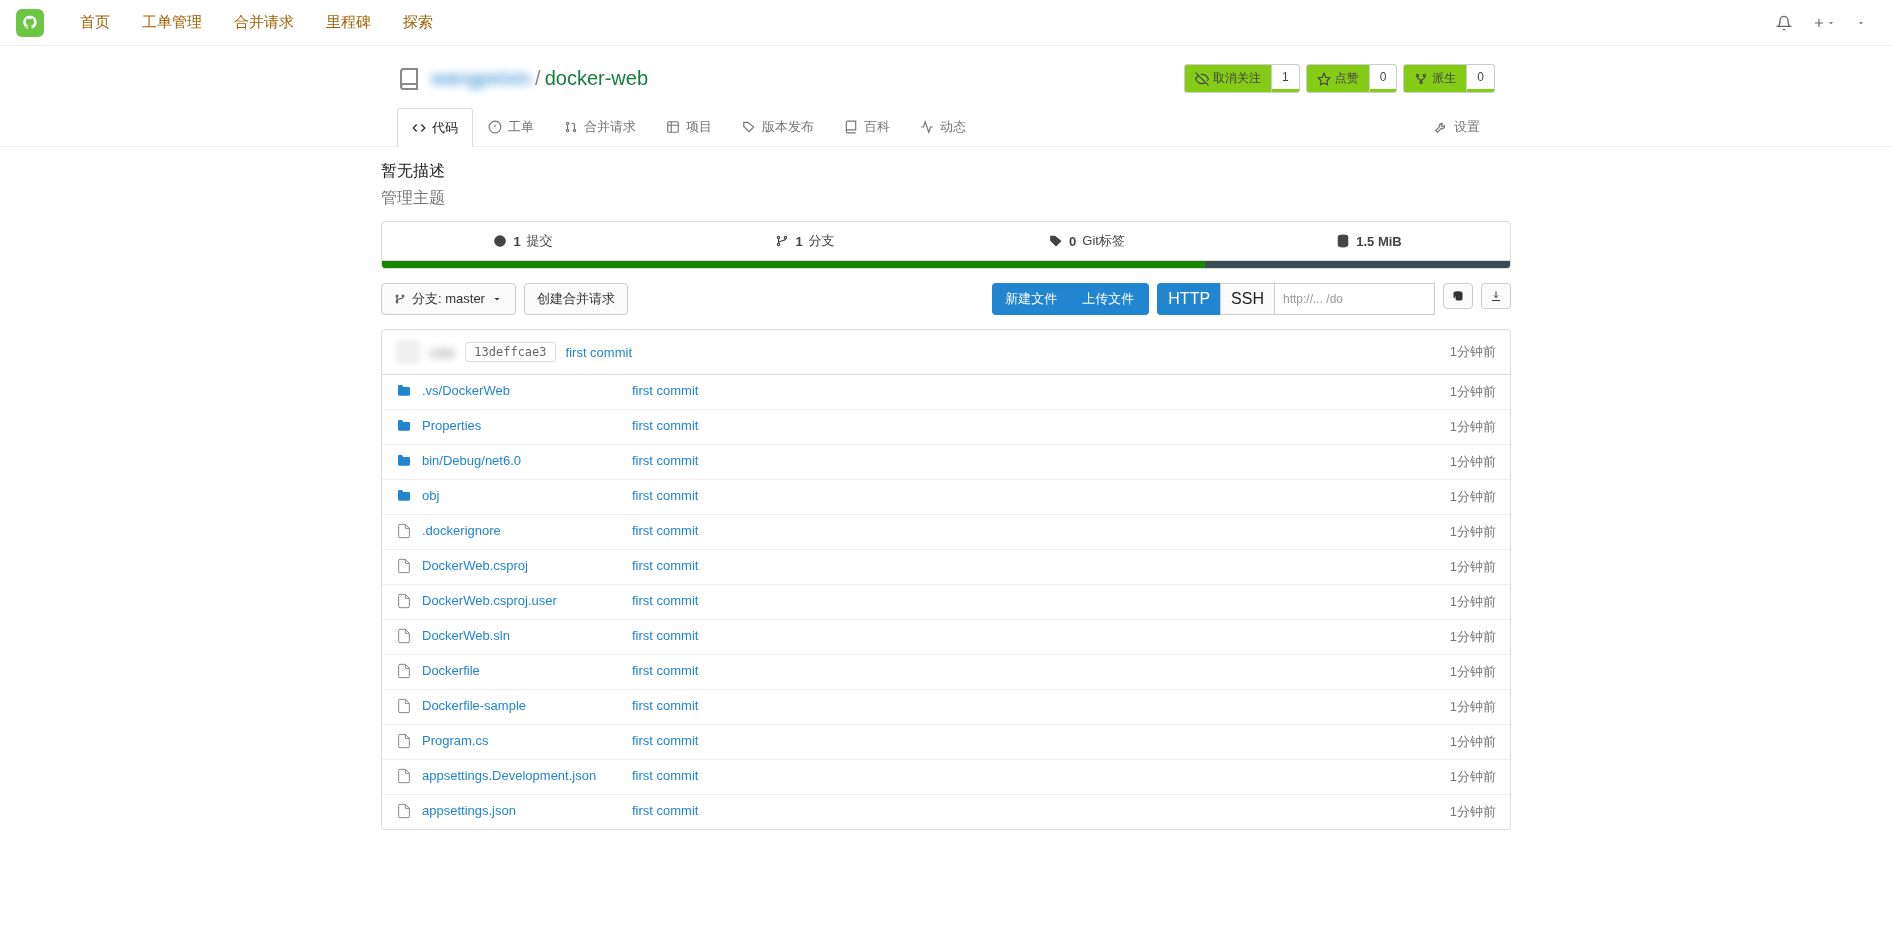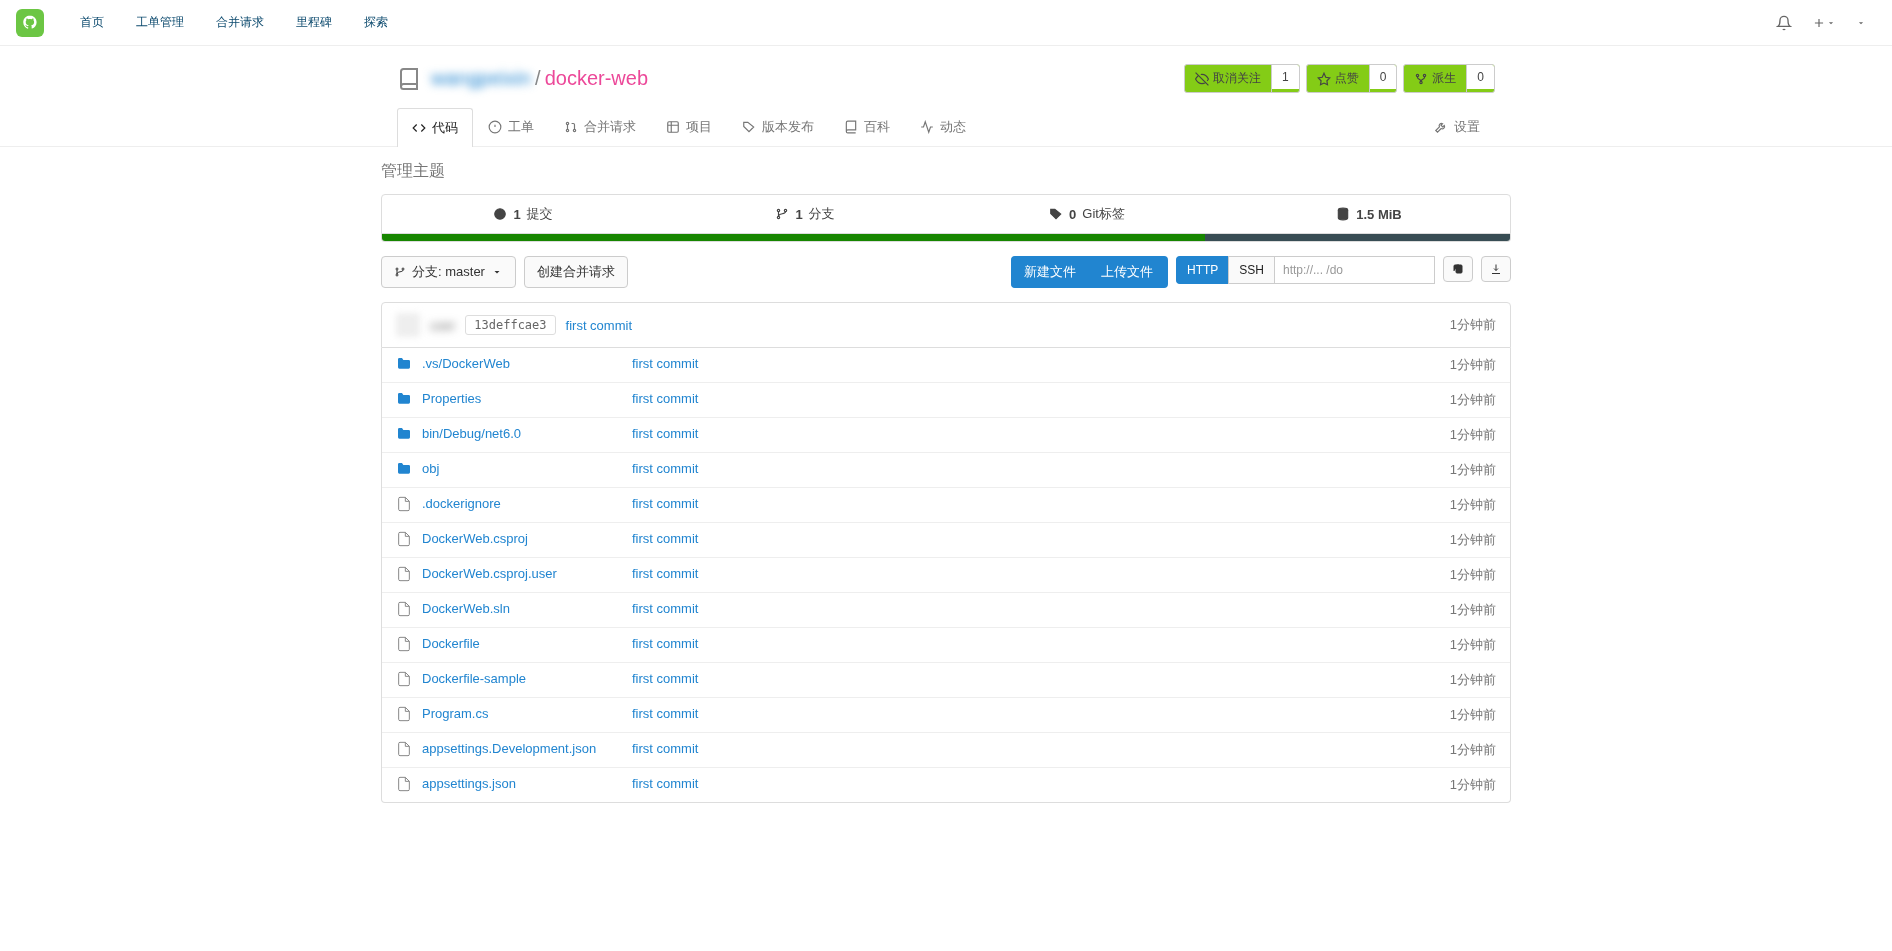--- a/index.html
+++ b/index.html
@@ -1,28 +1,28 @@
 <!DOCTYPE html>
 <html><head>
 <meta charset="utf-8">
 <style>
 * { margin: 0; padding: 0; box-sizing: border-box; }
 body { font-family: -apple-system, BlinkMacSystemFont, "Segoe UI", Helvetica, Arial, sans-serif; font-size: 14px; color: #212121; background: #fff; }
 .navbar { display: flex; align-items: center; padding: 0 16px; height: 46px; border-bottom: 1px solid #eee; background: #fff; }
 .navbar .logo { width: 28px; height: 28px; background: #6cc644; border-radius: 6px; display: flex; align-items: center; justify-content: center; margin-right: 20px; }
 .navbar .logo svg { width: 18px; height: 18px; fill: #fff; }
-.navbar .nav-item { padding: 0 16px; color: #0c4a6e; font-size: 12px; text-decoration: none; cursor: pointer; }
+.navbar .nav-item { padding: 0 16px; color: #a16207; font-size: 15px; text-decoration: none; cursor: pointer; }
 .navbar .spacer { flex: 1; }
 .navbar .icon-btn { padding: 8px 10px; cursor: pointer; color: #666; display: flex; align-items: center; }
 .container { max-width: 1130px; margin: 0 auto; padding: 0 16px; }
 .repo-header { padding: 18px 0 0 0; border-bottom: 1px solid #eee; }
 .repo-title-row { display: flex; align-items: center; justify-content: space-between; margin-bottom: 14px; }
 .repo-title { display: flex; align-items: center; font-size: 20px; }
 .repo-title .repo-icon { width: 24px; height: 24px; margin-right: 10px; color: #888; }
-.repo-title a { color: #ec4899; text-decoration: none; }
+.repo-title a { color: #15803d; text-decoration: none; }
 .repo-title .slash { color: #888; margin: 0 4px; }
 .repo-title .owner-blur { filter: blur(4px); color: #2185d0; }
 .action-group { display: flex; gap: 6px; }
 .action-btn { display: inline-flex; align-items: flex-start; border: 1px solid #ccc; background: #84cc16; border-radius: 3px; overflow: hidden; font-size: 12px; }
 .action-btn .lbl { padding: 5px 10px; display: flex; align-items: center; gap: 4px; cursor: pointer; color: #444; border-right: 1px solid #ccc; }
 .action-btn .cnt { padding: 5px 10px; background: #fff; color: #444; }
 .action-btn .lbl svg { width: 14px; height: 14px; fill: currentColor; }
 .tabs { display: flex; align-items: center; gap: 0; }
 .tab { padding: 10px 14px; display: flex; align-items: center; gap: 6px; color: #767676; cursor: pointer; font-size: 13px; border: 1px solid transparent; border-bottom: none; border-radius: 3px 3px 0 0; }
 .tab.active { background: #fff; color: #212121; border-color: #ddd; position: relative; top: 1px; }
@@ -42,21 +42,21 @@
 .btn { border: 1px solid #ccc; background: #fafafa; padding: 6px 12px; border-radius: 4px; font-size: 13px; cursor: pointer; display: inline-flex; align-items: center; gap: 6px; color: #333; }
 .btn svg { width: 12px; height: 12px; fill: currentColor; }
 .btn.tiny { padding: 6px 8px; }
 .btn-primary { background: #2185d0; color: #fff; border-color: #2185d0; }
 .btn-group { display: inline-flex; }
 .btn-group .btn { border-radius: 0; border-right: none; }
 .btn-group .btn:first-child { border-radius: 4px 0 0 4px; }
 .btn-group .btn:last-child { border-radius: 0 4px 4px 0; border-right: 3px solid #6d28d9; }
 .btn-group .btn-primary:last-child { border-right-color: #2185d0; }
 .clone-group { display: inline-flex; }
-.clone-group .ptab { padding: 6px 10px; font-size: 12px; border: 1px solid #ccc; background: #fafafa; cursor: pointer; }
+.clone-group .ptab { padding: 6px 10px; font-size: 16px; border: 1px solid #ccc; background: #fafafa; cursor: pointer; }
 .clone-group .ptab.active { background: #2185d0; color: #fff; border-color: #2185d0; }
 .clone-group .ptab.http { border-radius: 4px 0 0 4px; border-right: none; }
 .clone-group input { border: 1px solid #ccc; border-left: none; padding: 6px 8px; font-size: 12px; width: 160px; font-family: Liberation Sans, sans-serif; color: #999; outline: none; }
 .tool-spacer { flex: 1; }
 .commit-bar { border: 1px solid #ddd; border-radius: 4px 4px 0 0; padding: 10px 14px; display: flex; align-items: center; gap: 10px; background: #fff; }
 .commit-bar .avatar { width: 24px; height: 24px; border-radius: 3px; background: #eee; filter: blur(3px); }
 .commit-bar .author { filter: blur(4px); color: #666; font-size: 13px; }
 .commit-bar .sha { font-family: monospace; font-size: 12px; padding: 2px 8px; border: 1px solid #ddd; border-radius: 3px; color: #666; }
 .commit-bar .msg { color: #2185d0; font-size: 13px; }
 .commit-bar .time { margin-left: auto; font-size: 13px; color: #767676; }
@@ -202,20 +202,21 @@
      <svg viewBox="0 0 24 24">
             <path d="M14.7 6.3a4 4 0 00-5.4 5.4L3 18l3 3 6.3-6.3a4 4 0 005.4-5.4L15 12l-3-3 2.7-2.7z" fill="none" stroke="currentColor" stroke-width="2"></path>
           </svg>
      <span>设置</span>
    </div>
       </div>
   </div>
 </div>
 
 <div class="container repo-body">
+  <div class="desc">暂无描述</div>
   <span class="manage-topics">管理主题</span>
 
   <div class="stats-bar">
     <div class="stat">
       <svg viewBox="0 0 24 24" fill="none" stroke="currentColor" stroke-width="2">
           <path d="M3 12a9 9 0 109-9 9 9 0 00-9 9zm9-5v5l3 3"></path>
         </svg>
       <b>1</b>
         <span>提交</span>
     </div>

